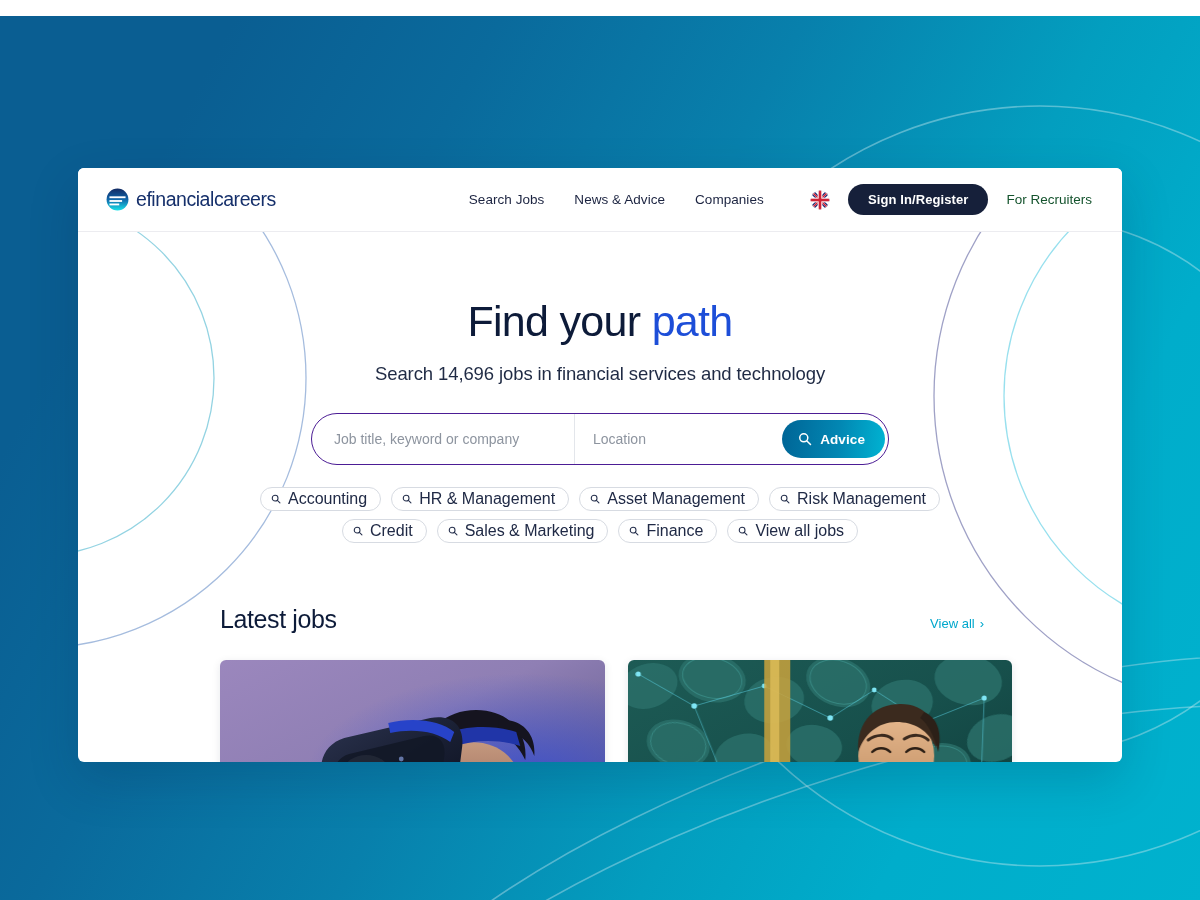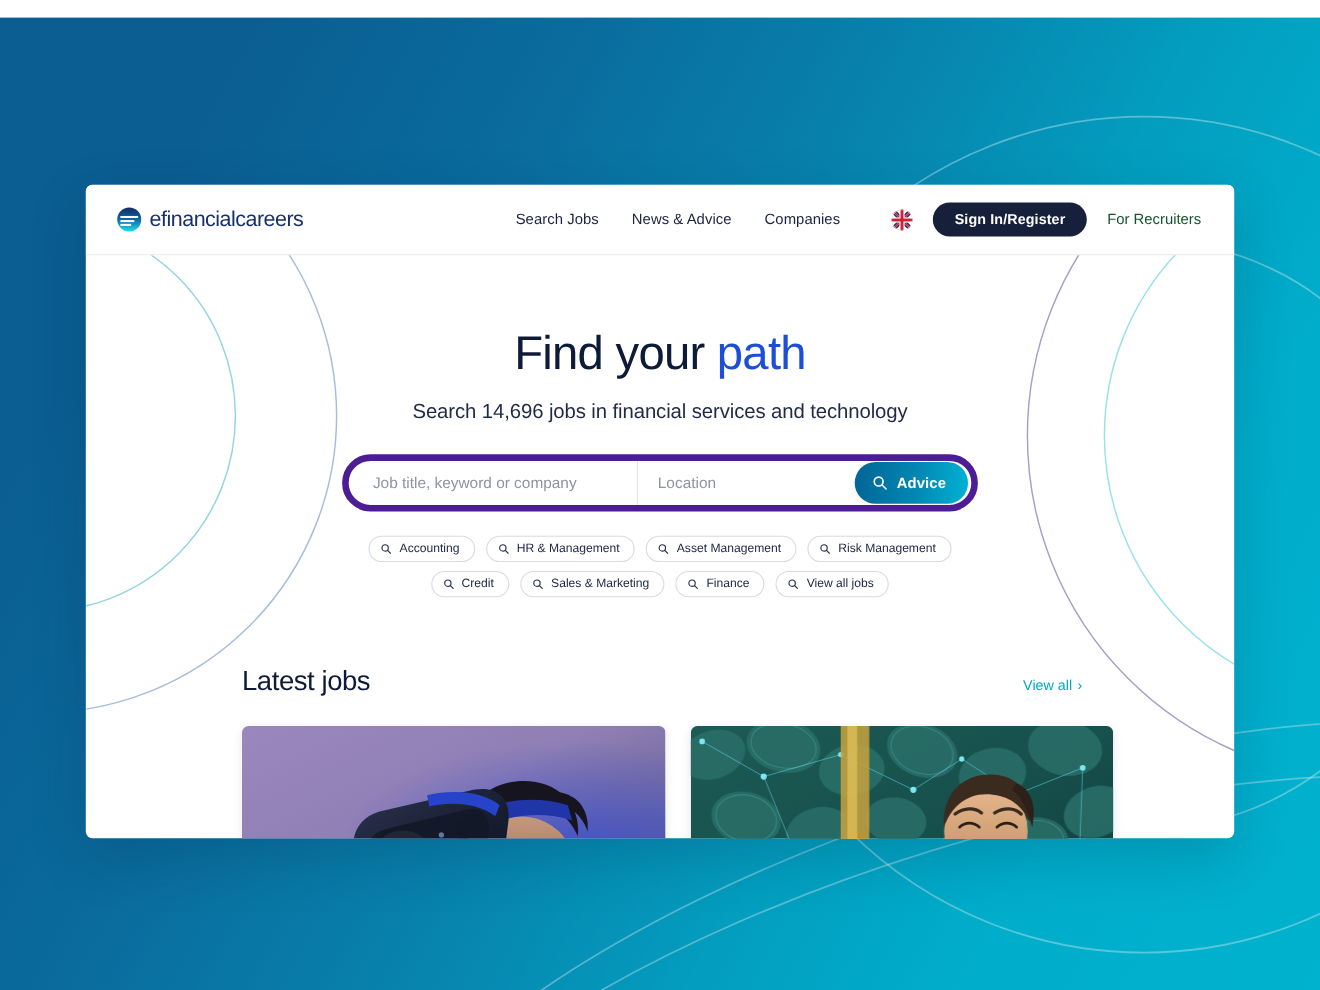--- a/index.html
+++ b/index.html
@@ -162,21 +162,21 @@
     color: #1f2a44;
     font-weight: 400;
     letter-spacing: -0.1px;
   }
 
   
   .search-wrap {
     margin: 28px auto 0;
     width: 578px;
     height: 52px;
-    border: 6px solid #4c1d95;
+    border: 1px solid #4c1d95;
     border-radius: 26px;
     background: #fff;
     display: flex;
     align-items: center;
     overflow: hidden;
   }
   .search-field {
     border: none;
     outline: none;
     height: 100%;
@@ -220,21 +220,21 @@
   }
   .chip {
     display: inline-flex;
     align-items: center;
     gap: 7px;
     height: 24px;
     padding: 0 13px 0 10px;
     border: 1px solid #d7dbe2;
     border-radius: 12px;
     background: #fff;
-    font-size: 11px;
+    font-size: 16px;
     color: #202a46;
     font-family: inherit;
     cursor: pointer;
     white-space: nowrap;
   }
   .chip svg { display:block; flex:none; }
 
   
   .news-section {
     position: relative;

